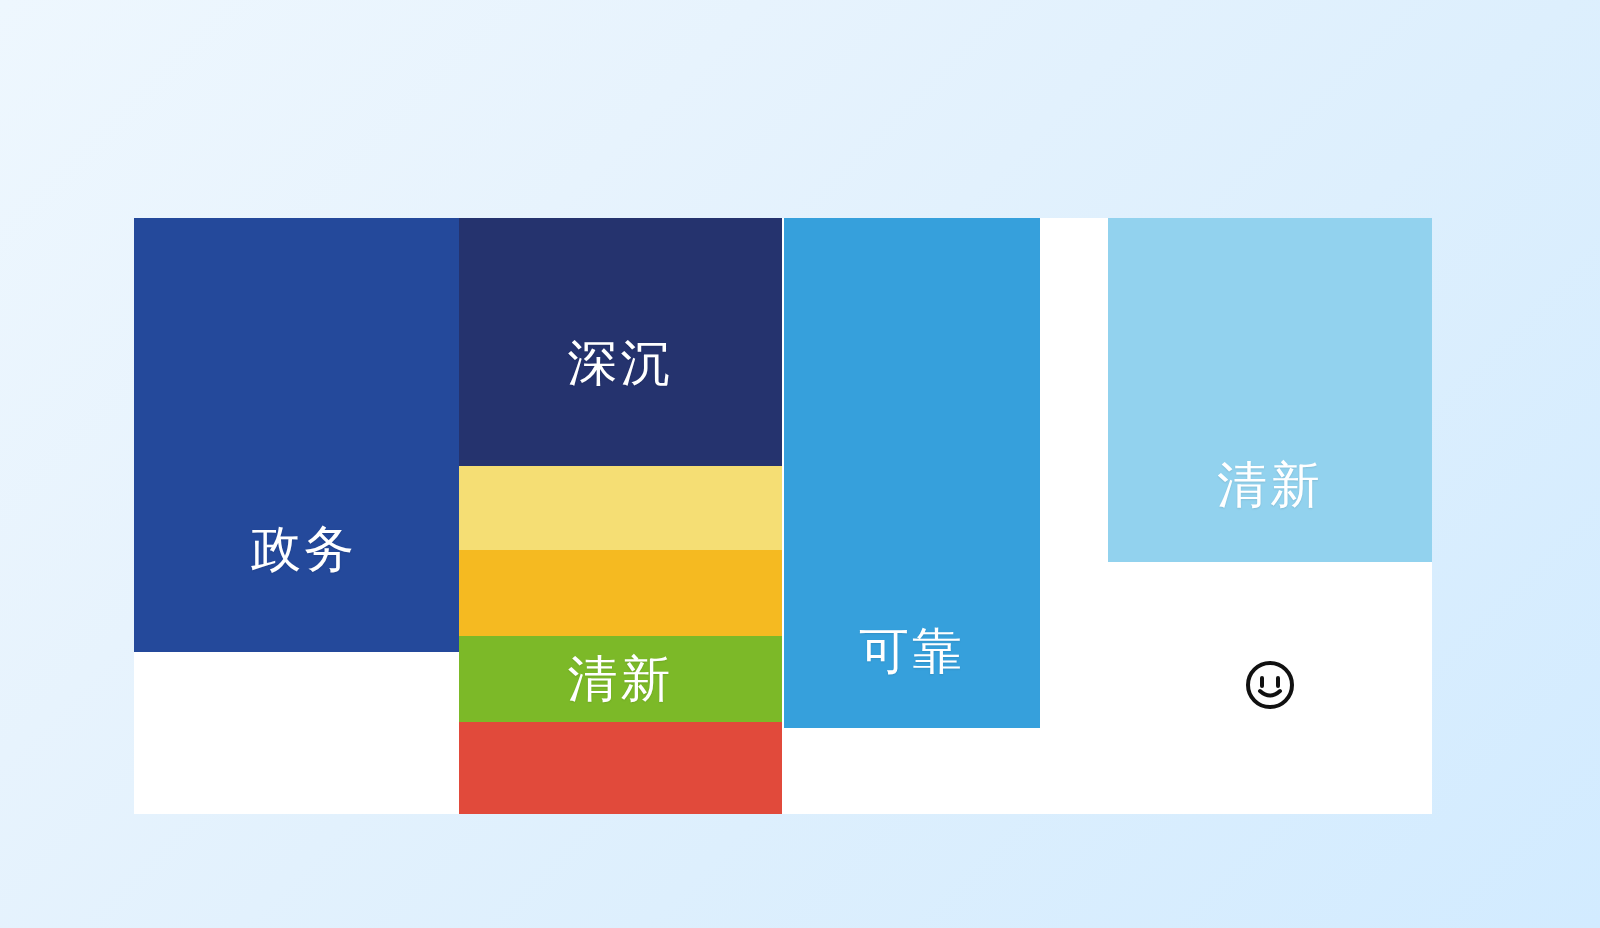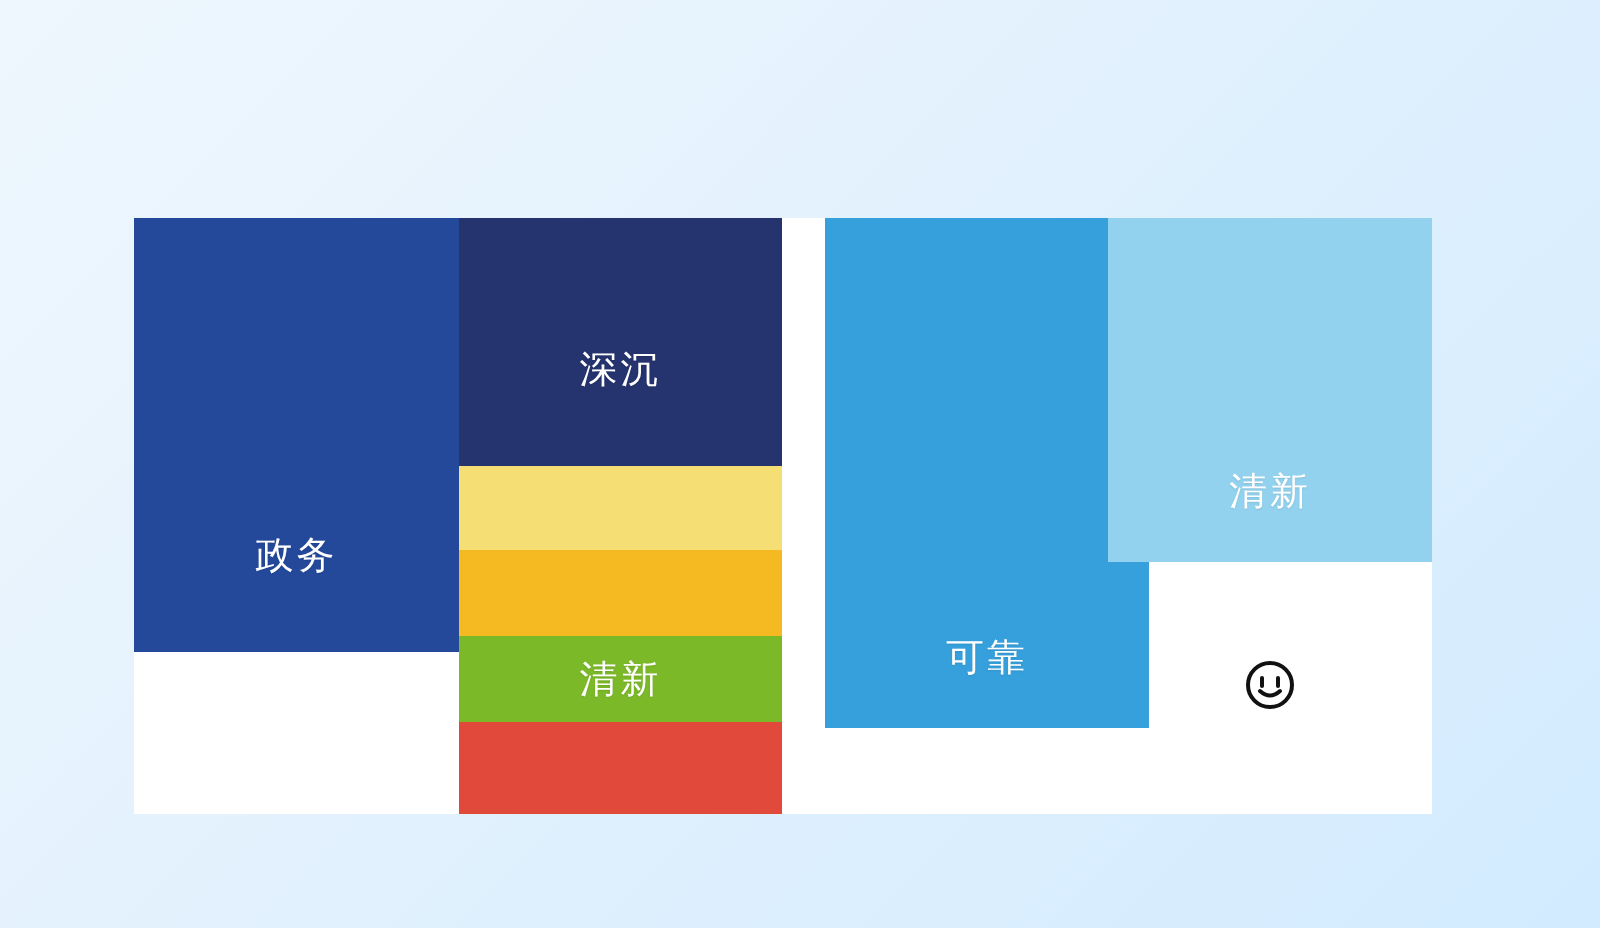--- a/index.html
+++ b/index.html
@@ -41,39 +41,39 @@
     width: 1298px;
     height: 596px;
     background: #ffffff;
   }
 
   .col {
     position: absolute;
     top: 0;
     height: 100%;
   }
-  .col-1 { left: 0px;   width: 325px; }
+  .col-1 { left: 0px;   width: 325px; padding-left: 15px; }
   .col-2 { left: 325px; width: 323px; }
-  .col-3 { left: 650px; width: 324px; margin-left: 41px; }
+  .col-3 { left: 650px; width: 256px; }
   .col-4 { left: 974px; width: 324px; }
 
   
   .seg {
     position: absolute;
     left: 0;
     width: 100%;
     display: flex;
     align-items: center;
     justify-content: center;
     box-sizing: border-box;
   }
 
   .seg-label {
     color: #ffffff;
-    font-size: 38px;
+    font-size: 50px;
     letter-spacing: 3px;
     line-height: 1;
     text-shadow: 0 1px 2px rgba(0,0,0,0.10);
     user-select: none;
     text-align: right;
   }
 
   
   .label-bottom { align-items: flex-end; padding-bottom: 78px; }
   .label-lower  { align-items: flex-end; padding-bottom: 52px; }

